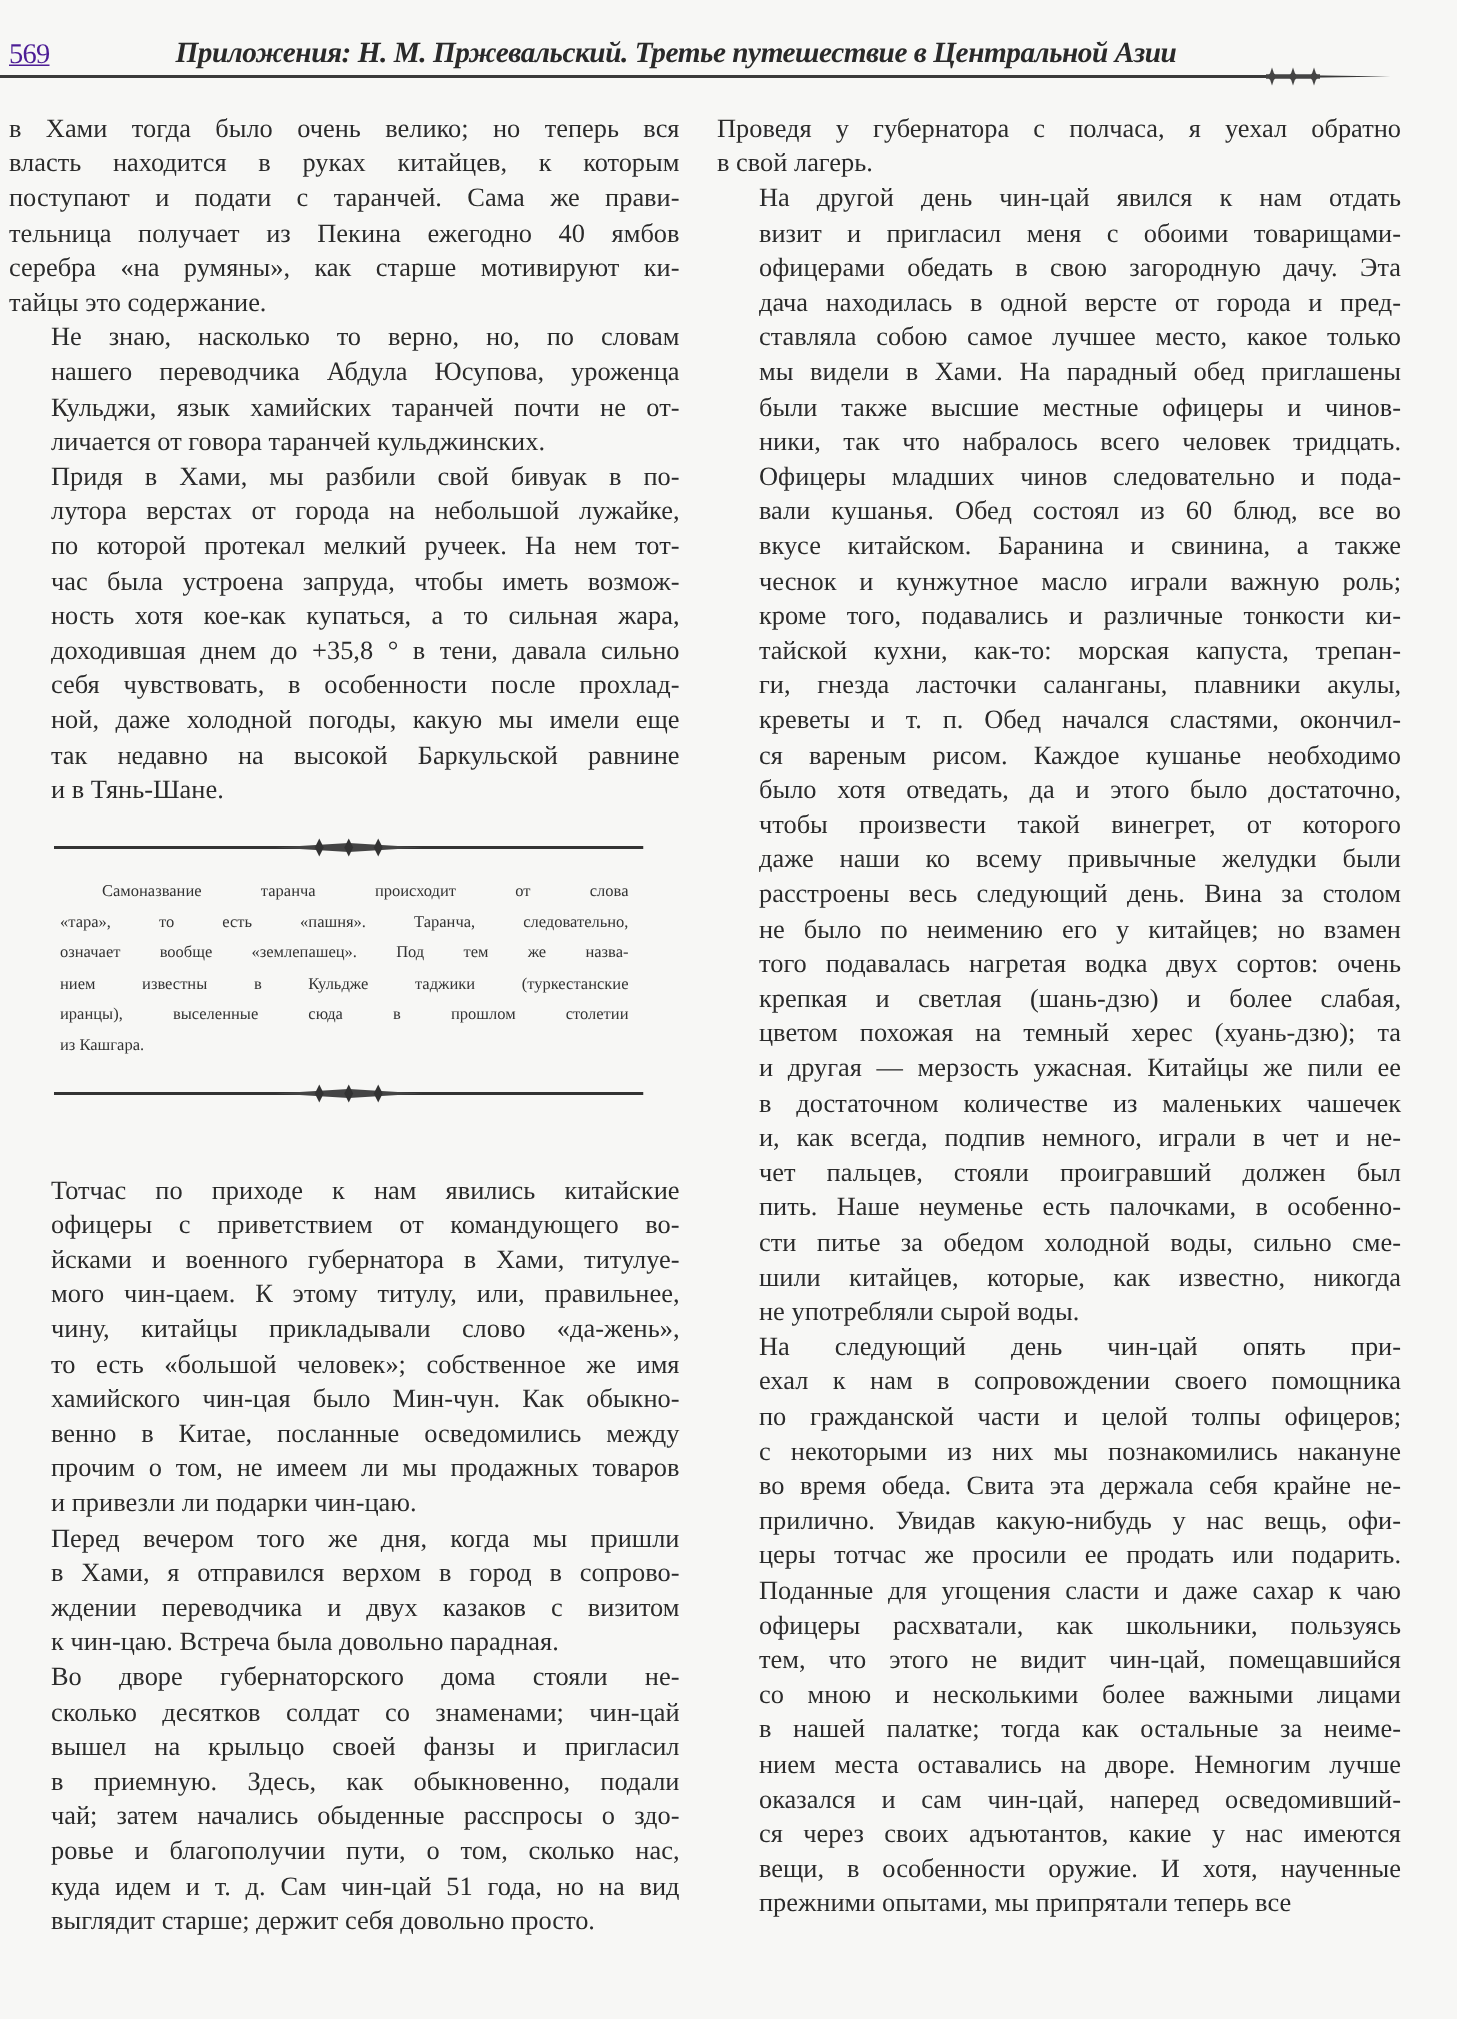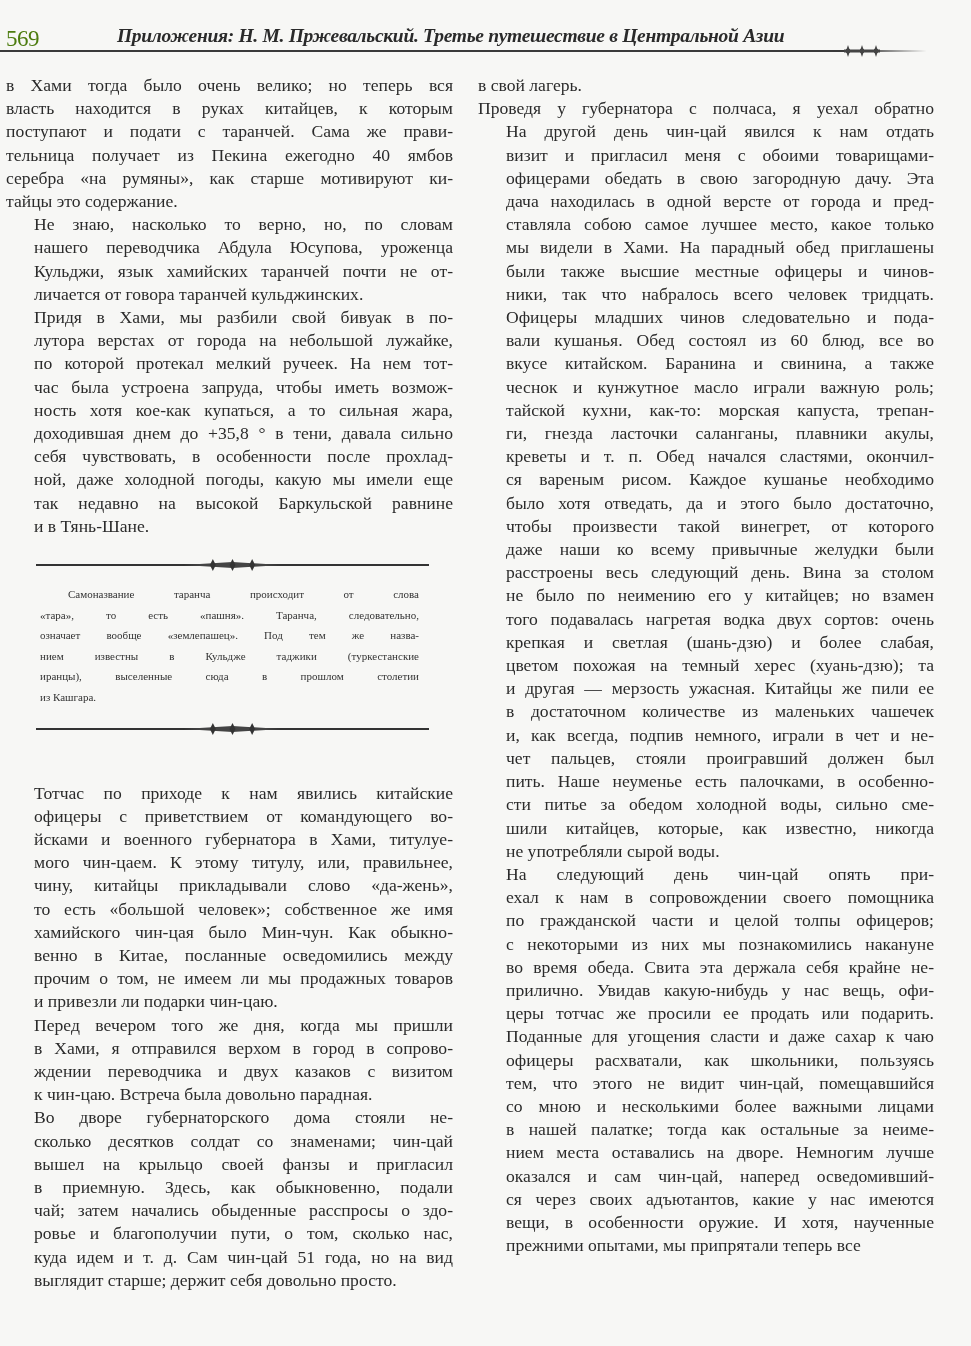--- a/index.html
+++ b/index.html
@@ -8,21 +8,21 @@
     background: #f7f7f5;
     font-family: "Liberation Serif", "DejaVu Serif", serif;
     color: #2b2b2b;
     position: relative;
   }
   .page-header {
     position: absolute; left: 0; top: 20px; width: 971px; height: 40px;
   }
   .page-number {
     position: absolute; left: 6px; top: 6px;
-    font-size: 23px; color: #4d7c0f; letter-spacing: -0.5px;
+    font-size: 19px; color: #4c1d95; letter-spacing: -0.5px; text-decoration: underline;
   }
   .running-title {
     position: absolute; left: 117px; top: 5px;
     font-size: 19.5px; font-weight: bold; font-style: italic; color: #2a2a2a;
     letter-spacing: -0.3px; white-space: nowrap;
   }
   .header-rule {
     position: absolute; left: 0; top: 30px; width: 845px; height: 2px; background: #3a3a3a;
   }
   .header-ornament {
@@ -160,36 +160,37 @@
       <span class="line">в приемную. Здесь, как обыкновенно, подали</span>
       <span class="line">чай; затем начались обыденные расспросы о здо-</span>
       <span class="line">ровье и благополучии пути, о том, сколько нас,</span>
       <span class="line">куда идем и т. д. Сам чин-цай 51 года, но на вид</span>
       <span class="line last">выглядит старше; держит себя довольно просто.</span>
     </p>
 </div>
 
 <div class="column col-right">
   <p class="para" id="R1">
+      <span class="line">Проведя у губернатора с полчаса, я уехал обратно</span>
       <span class="line last">в свой лагерь.</span>
-      <span class="line">Проведя у губернатора с полчаса, я уехал обратно</span>
     </p>
   <p class="para indent" id="R2">
       <span class="line">На другой день чин-цай явился к нам отдать</span>
       <span class="line">визит и пригласил меня с обоими товарищами-</span>
       <span class="line">офицерами обедать в свою загородную дачу. Эта</span>
       <span class="line">дача находилась в одной версте от города и пред-</span>
       <span class="line">ставляла собою самое лучшее место, какое только</span>
       <span class="line">мы видели в Хами. На парадный обед приглашены</span>
       <span class="line">были также высшие местные офицеры и чинов-</span>
       <span class="line">ники, так что набралось всего человек тридцать.</span>
       <span class="line">Офицеры младших чинов следовательно и пода-</span>
       <span class="line">вали кушанья. Обед состоял из 60 блюд, все во</span>
       <span class="line">вкусе китайском. Баранина и свинина, а также</span>
       <span class="line">чеснок и кунжутное масло играли важную роль;</span>
+      <span class="line">кроме того, подавались и различные тонкости ки-</span>
       <span class="line">тайской кухни, как-то: морская капуста, трепан-</span>
       <span class="line">ги, гнезда ласточки саланганы, плавники акулы,</span>
       <span class="line">креветы и т. п. Обед начался сластями, окончил-</span>
       <span class="line">ся вареным рисом. Каждое кушанье необходимо</span>
       <span class="line">было хотя отведать, да и этого было достаточно,</span>
       <span class="line">чтобы произвести такой винегрет, от которого</span>
       <span class="line">даже наши ко всему привычные желудки были</span>
       <span class="line">расстроены весь следующий день. Вина за столом</span>
       <span class="line">не было по неимению его у китайцев; но взамен</span>
       <span class="line">того подавалась нагретая водка двух сортов: очень</span>

